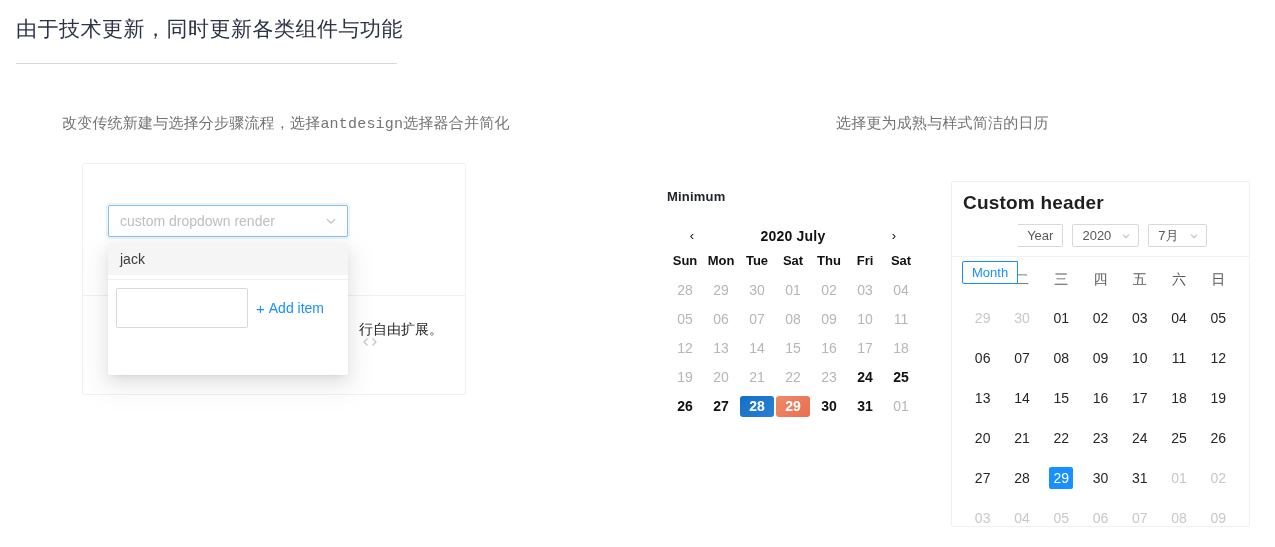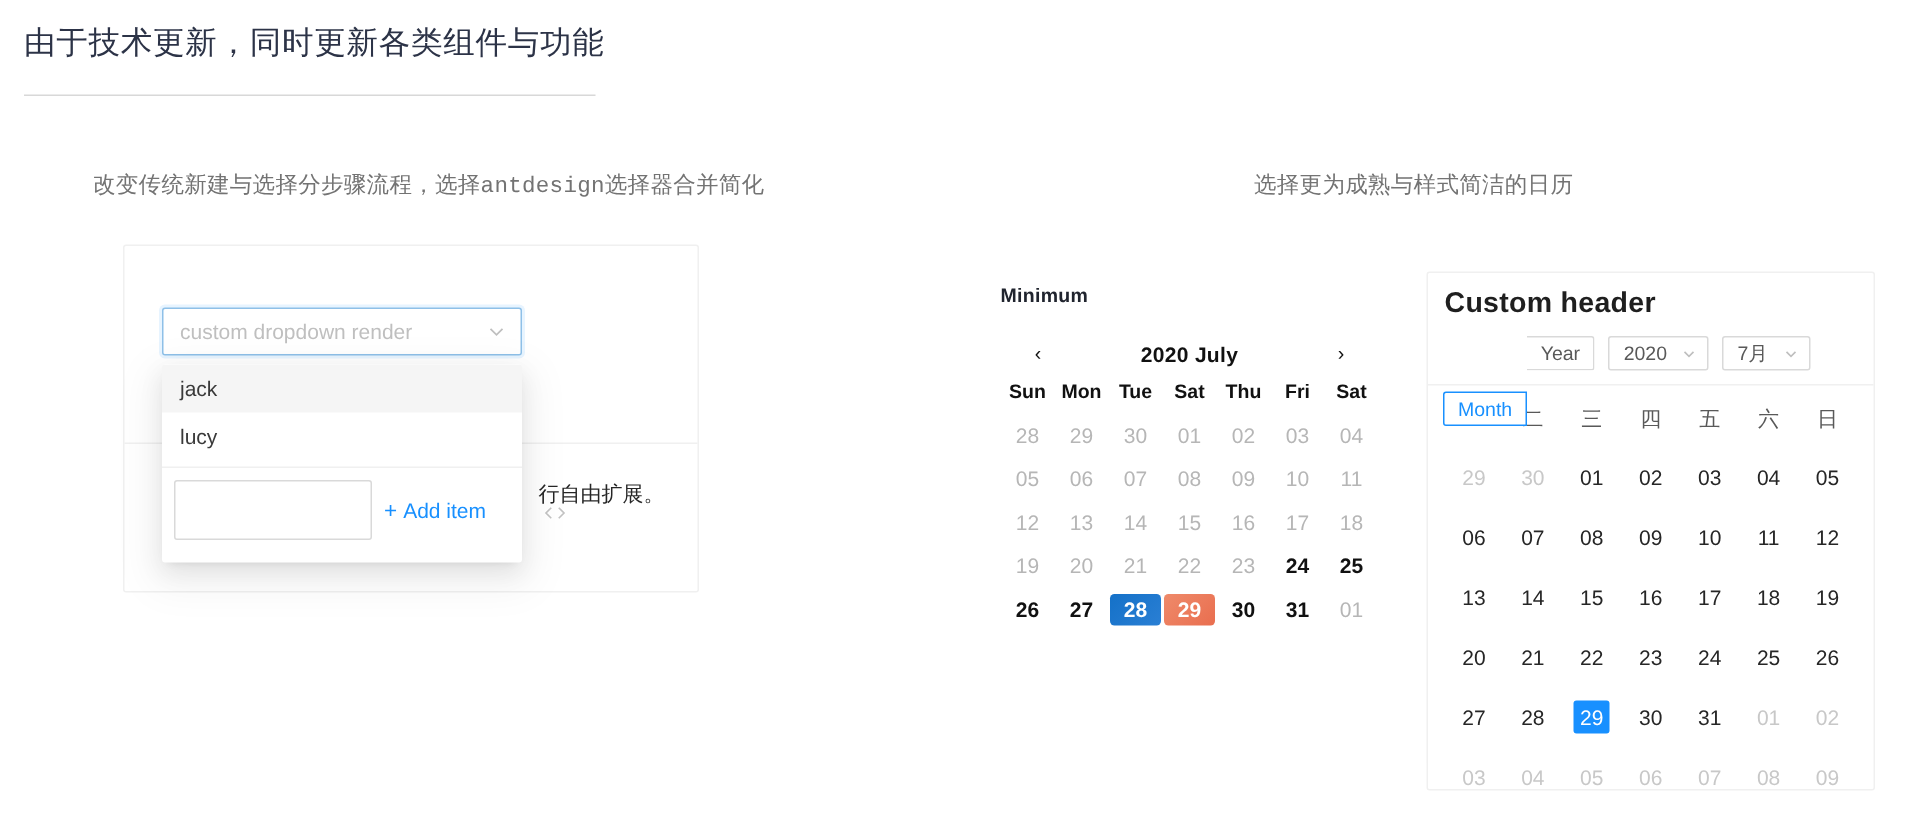--- a/index.html
+++ b/index.html
@@ -446,21 +446,20 @@
   <div id="select-placeholder">custom dropdown render</div>
   <span id="select-arrow">
     <svg viewBox="0 0 14 14" fill="none" stroke="currentColor" stroke-width="1.2">
       <path d="M3 5.2L7 9.2l4-4"></path>
     </svg>
   </span>
 </div>
 
 <div id="dropdown-panel">
   <div class="dropdown-option is-active">jack</div>
-  <div class="dropdown-option">lucy</div>
   <div id="dropdown-divider"></div>
   <div id="dropdown-adder">
     <input id="add-item-input" type="text" value="" placeholder="" style="">
     <span id="add-item-button">
       <span id="add-item-plus">+</span>
       <span>Add item</span>
     </span>
   </div>
 </div>
 

